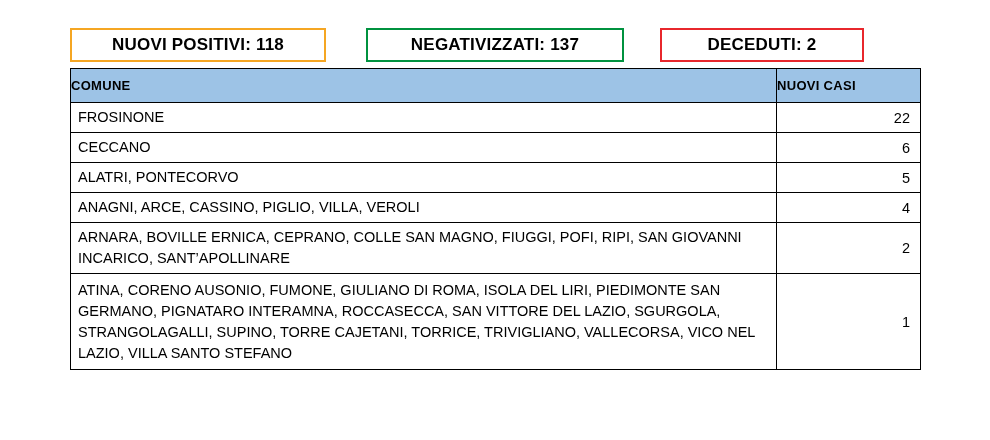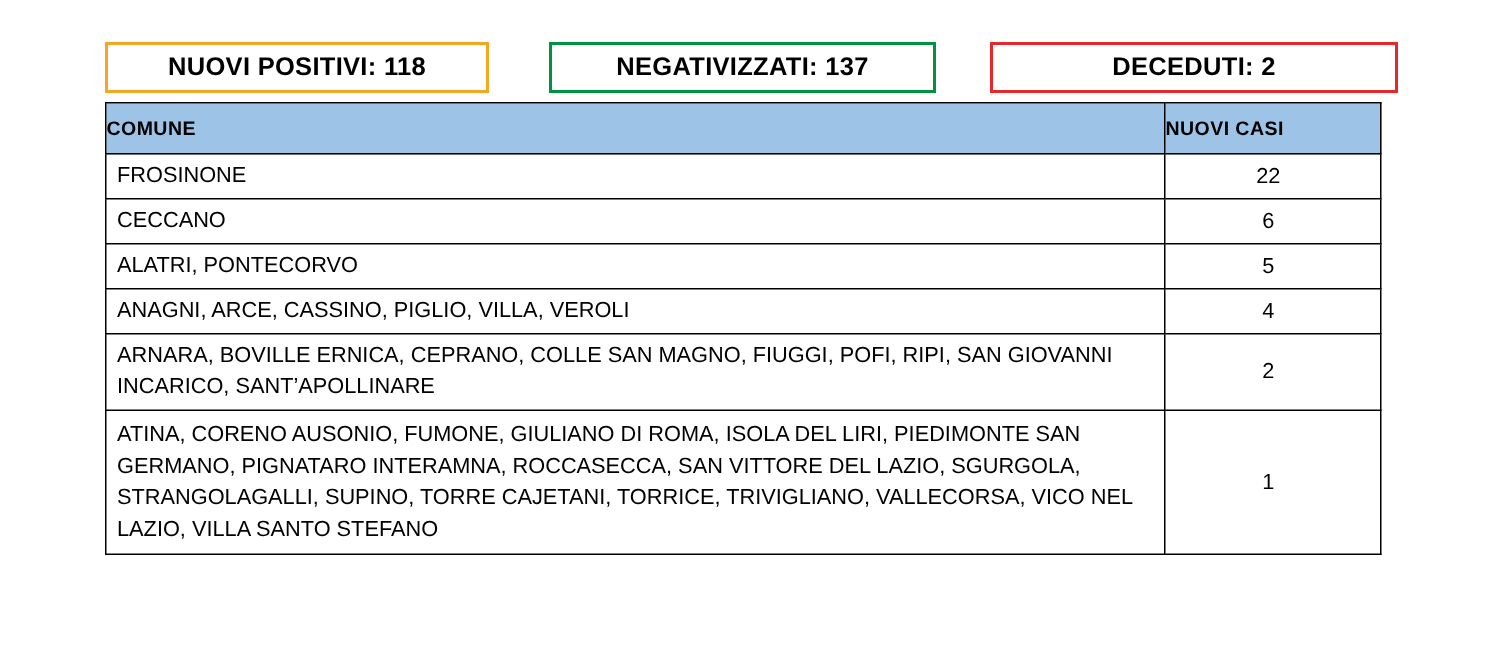--- a/index.html
+++ b/index.html
@@ -48,21 +48,21 @@
     width: 256px;
     border: 2px solid #f5a623;
   }
   .badge-negativizzati {
     margin-left: 40px;
     width: 258px;
     border: 2px solid #00923f;
   }
   .badge-deceduti {
     margin-left: 36px;
-    width: 272px;
+    width: 204px;
     border: 2px solid #e8272c;
   }
 
   
   .table-wrap {
     position: absolute;
     left: 70px;
     top: 68px;
     width: 850px;
   }
@@ -91,21 +91,21 @@
 
   tbody td.cell-comune {
     font-size: 14.5px;
     text-align: left;
     vertical-align: middle;
     padding: 4px 8px 4px 7px;
     line-height: 1.45;
   }
   tbody td.cell-casi {
     font-size: 14.5px;
-    text-align: center;
+    text-align: right;
     vertical-align: middle;
     padding: 4px 10px 4px 4px;
   }
   tbody tr.row-single td { height: 26px; }
   tbody tr.row-multi td  { vertical-align: middle; }
 </style>
 </head>
 <body>
 
 <div class="page">

